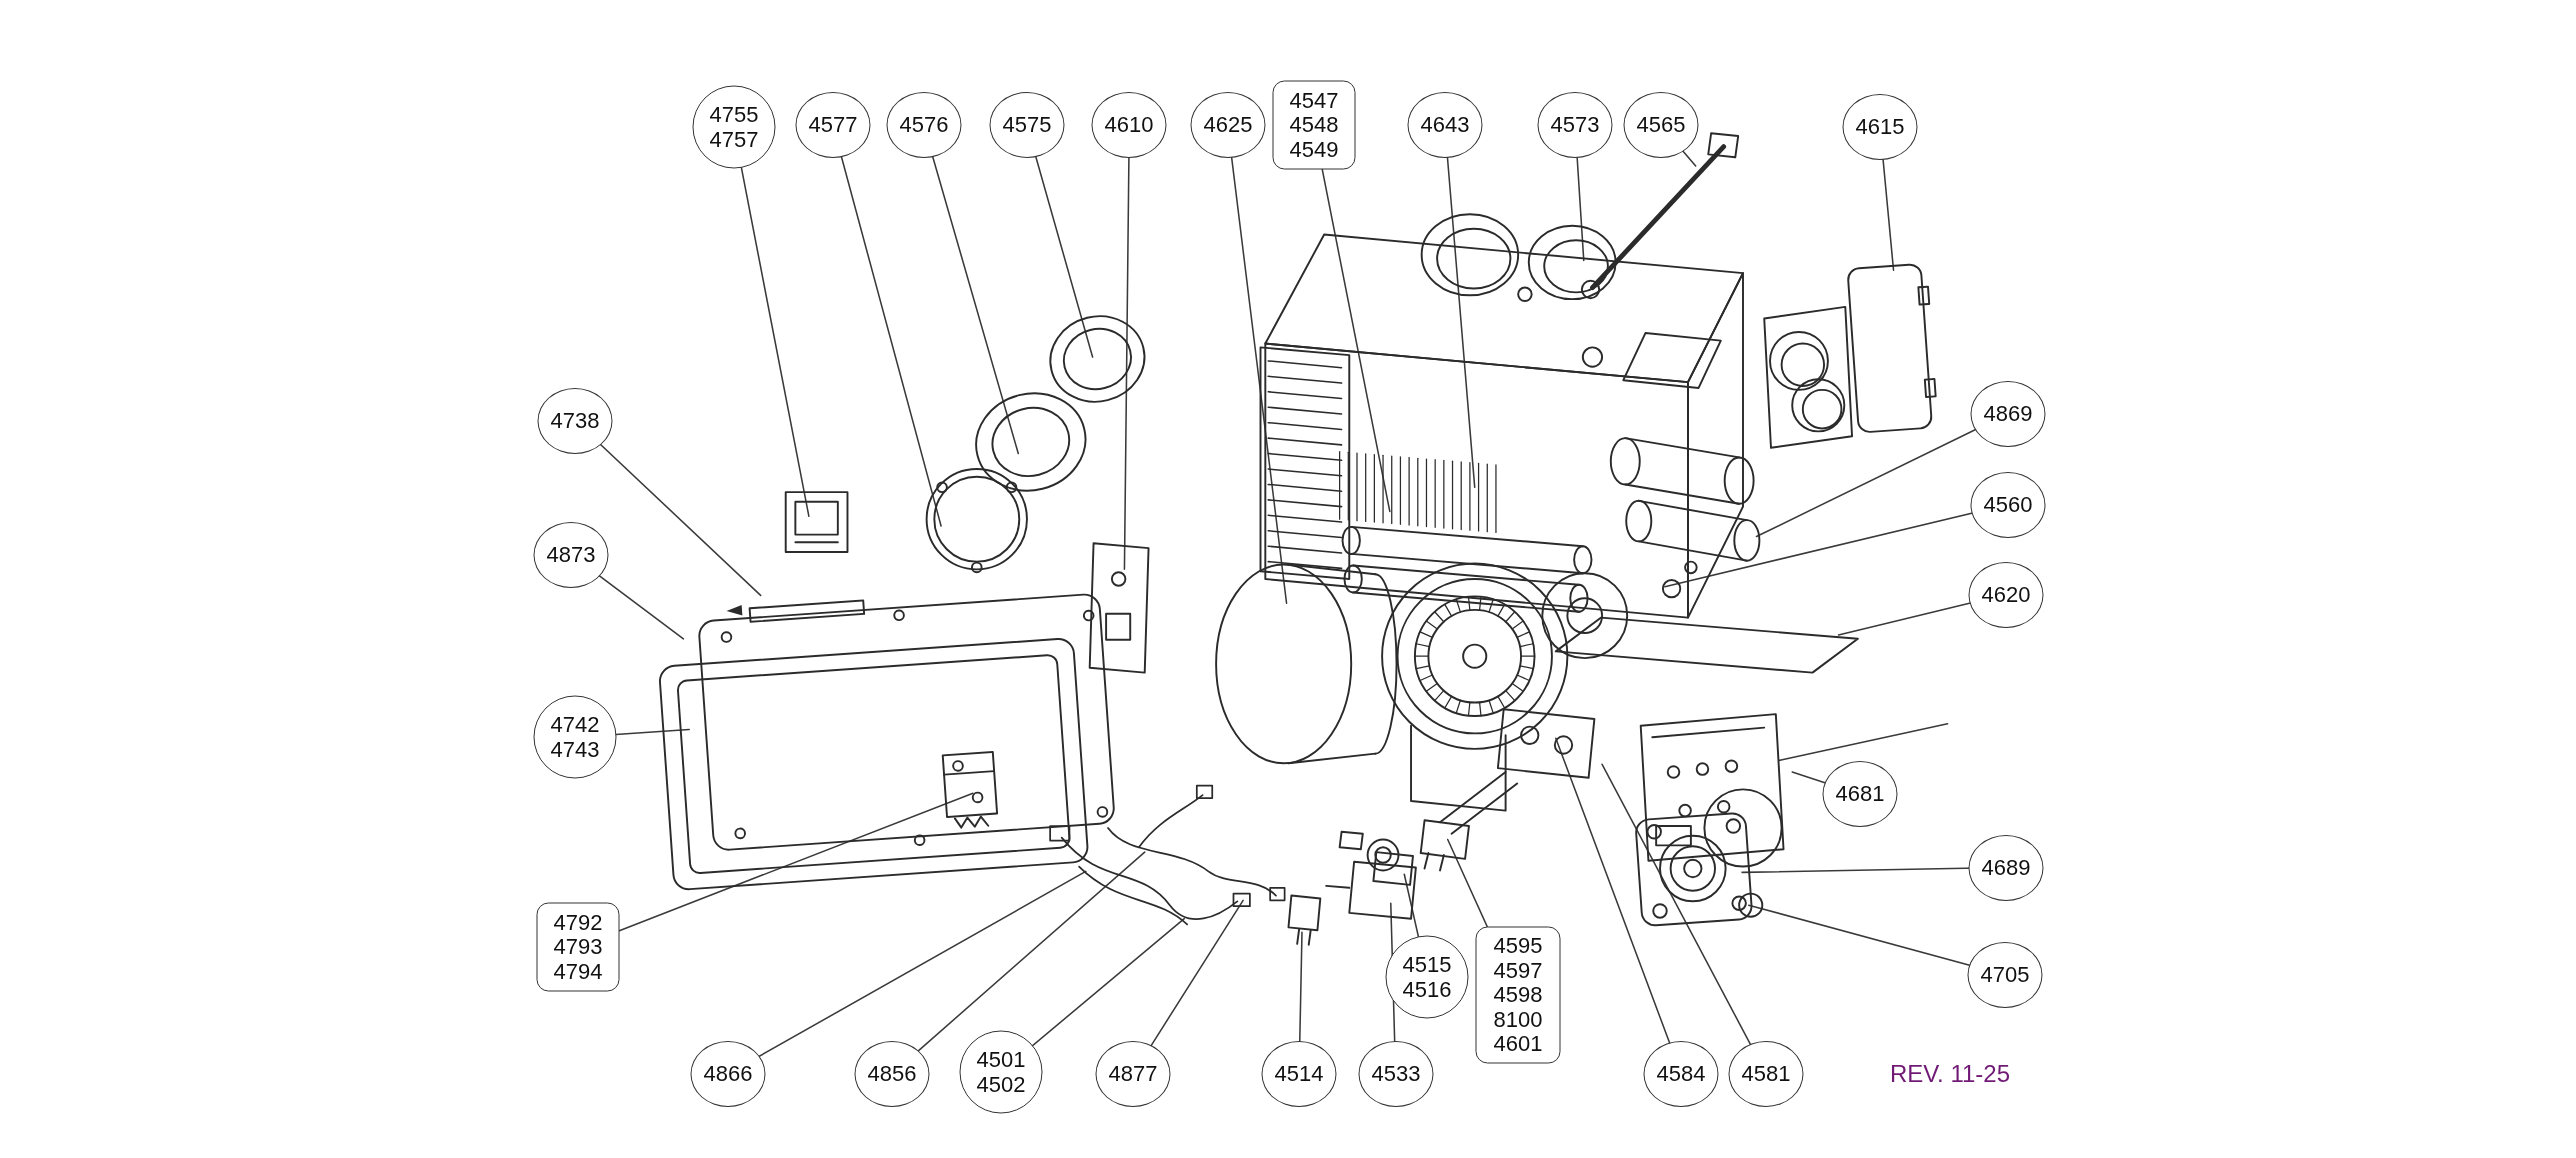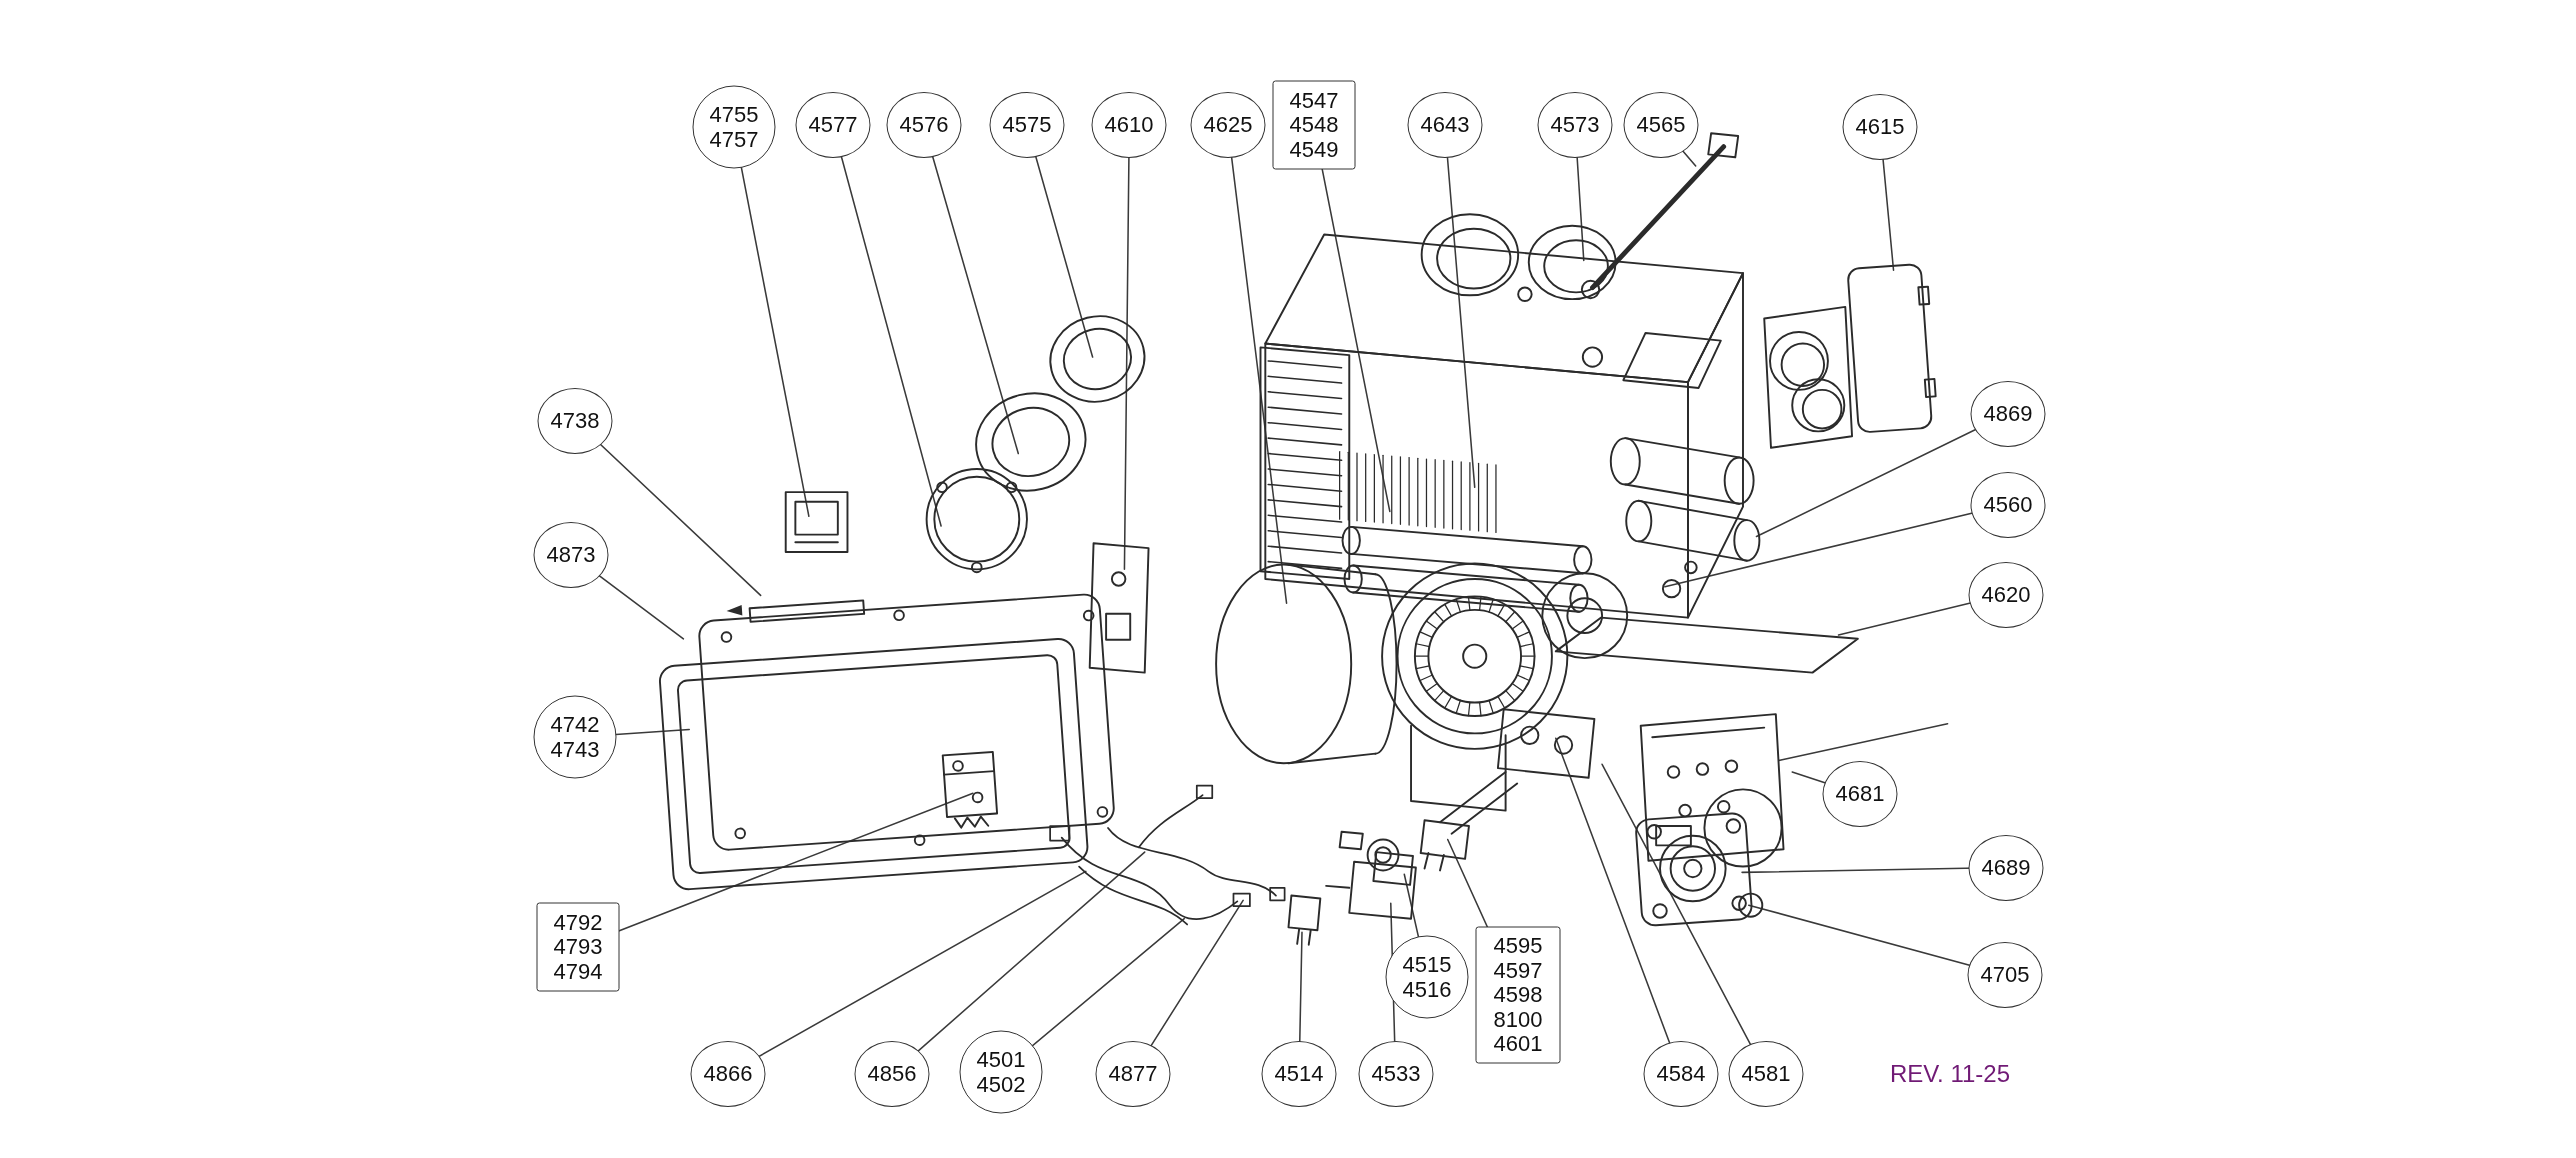--- a/index.html
+++ b/index.html
@@ -17,21 +17,21 @@
     transform:translate(-50%,-50%);
     background:#ffffff;
     border:1.9px solid #333;
     border-radius:50%;
     display:flex;align-items:center;justify-content:center;
     text-align:center;
     white-space:pre-line;
     font-size:22px;line-height:1.12;color:#111;
     box-sizing:border-box;
   }
-  .boxlabel{border-radius:3px;text-align:right;}
+  .boxlabel{border-radius:12px;text-align:right;}
   .rev{
     position:absolute;
     transform:translate(-50%,-50%);
     font-size:24px;color:#701a75;
     white-space:nowrap;
   }
 </style>
 </head>
 <body>
 

